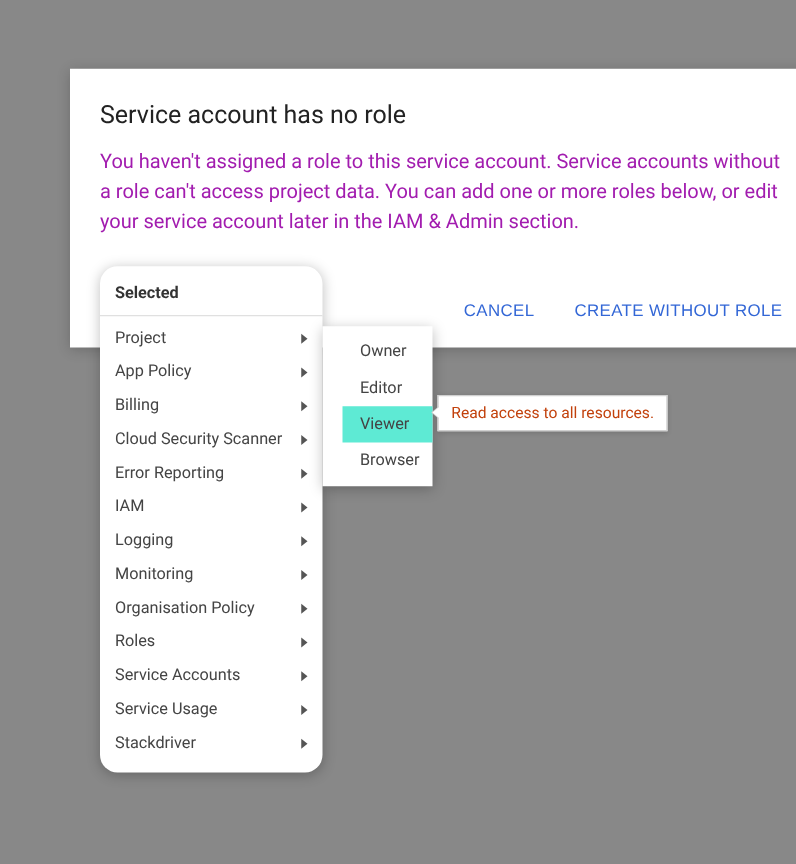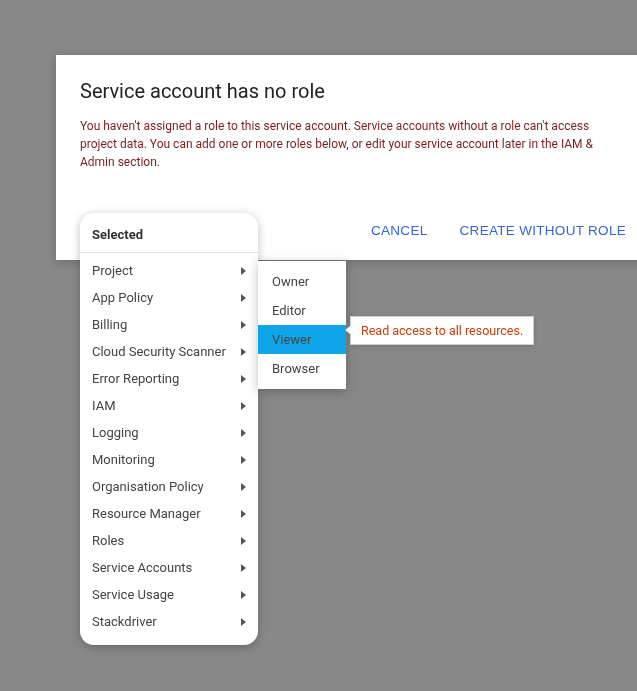--- a/index.html
+++ b/index.html
@@ -20,22 +20,22 @@
     box-shadow: 0 2px 10px rgba(0,0,0,0.2);
     padding: 24px 24px 16px 24px;
   }
   .dialog-title {
     font-size: 20px;
     font-weight: 400;
     color: #222;
     margin-bottom: 14px;
   }
   .dialog-body {
-    font-size: 12px;
-    color: #7f1d1d;
+    font-size: 16px;
+    color: #a21caf;
     line-height: 1.5;
     margin-bottom: 18px;
   }
   .role-row { margin-bottom: 4px; }
   .role-label {
     font-size: 12px;
     color: #757575;
     display: inline-flex;
     align-items: center;
     gap: 4px;
@@ -124,22 +124,23 @@
   .menu-right {
     left: 258px;
     top: 261px;
     width: 88px;
     padding: 6px 0;
   }
   .sub-item {
     padding: 7px 14px;
     cursor: pointer;
     color: #444;
-  }
-  .sub-item.highlight { background: #0ea5e9; }
+    margin-left: 16px;
+  }
+  .sub-item.highlight { background: #5eead4; }
 
   
   .tooltip {
     position: absolute;
     left: 350px;
     top: 316px;
     background: #fff;
     border: 1px solid #d0d0d0;
     box-shadow: 0 1px 4px rgba(0,0,0,0.15);
     font-size: 12.5px;
@@ -216,24 +217,20 @@
       </div>
       <div class="menu-item">
         <span>Monitoring</span>
         <span class="chevron-right"></span>
       </div>
       <div class="menu-item">
         <span>Organisation Policy</span>
         <span class="chevron-right"></span>
       </div>
       <div class="menu-item">
-        <span>Resource Manager</span>
-        <span class="chevron-right"></span>
-      </div>
-      <div class="menu-item">
         <span>Roles</span>
         <span class="chevron-right"></span>
       </div>
       <div class="menu-item">
         <span>Service Accounts</span>
         <span class="chevron-right"></span>
       </div>
       <div class="menu-item">
         <span>Service Usage</span>
         <span class="chevron-right"></span>

